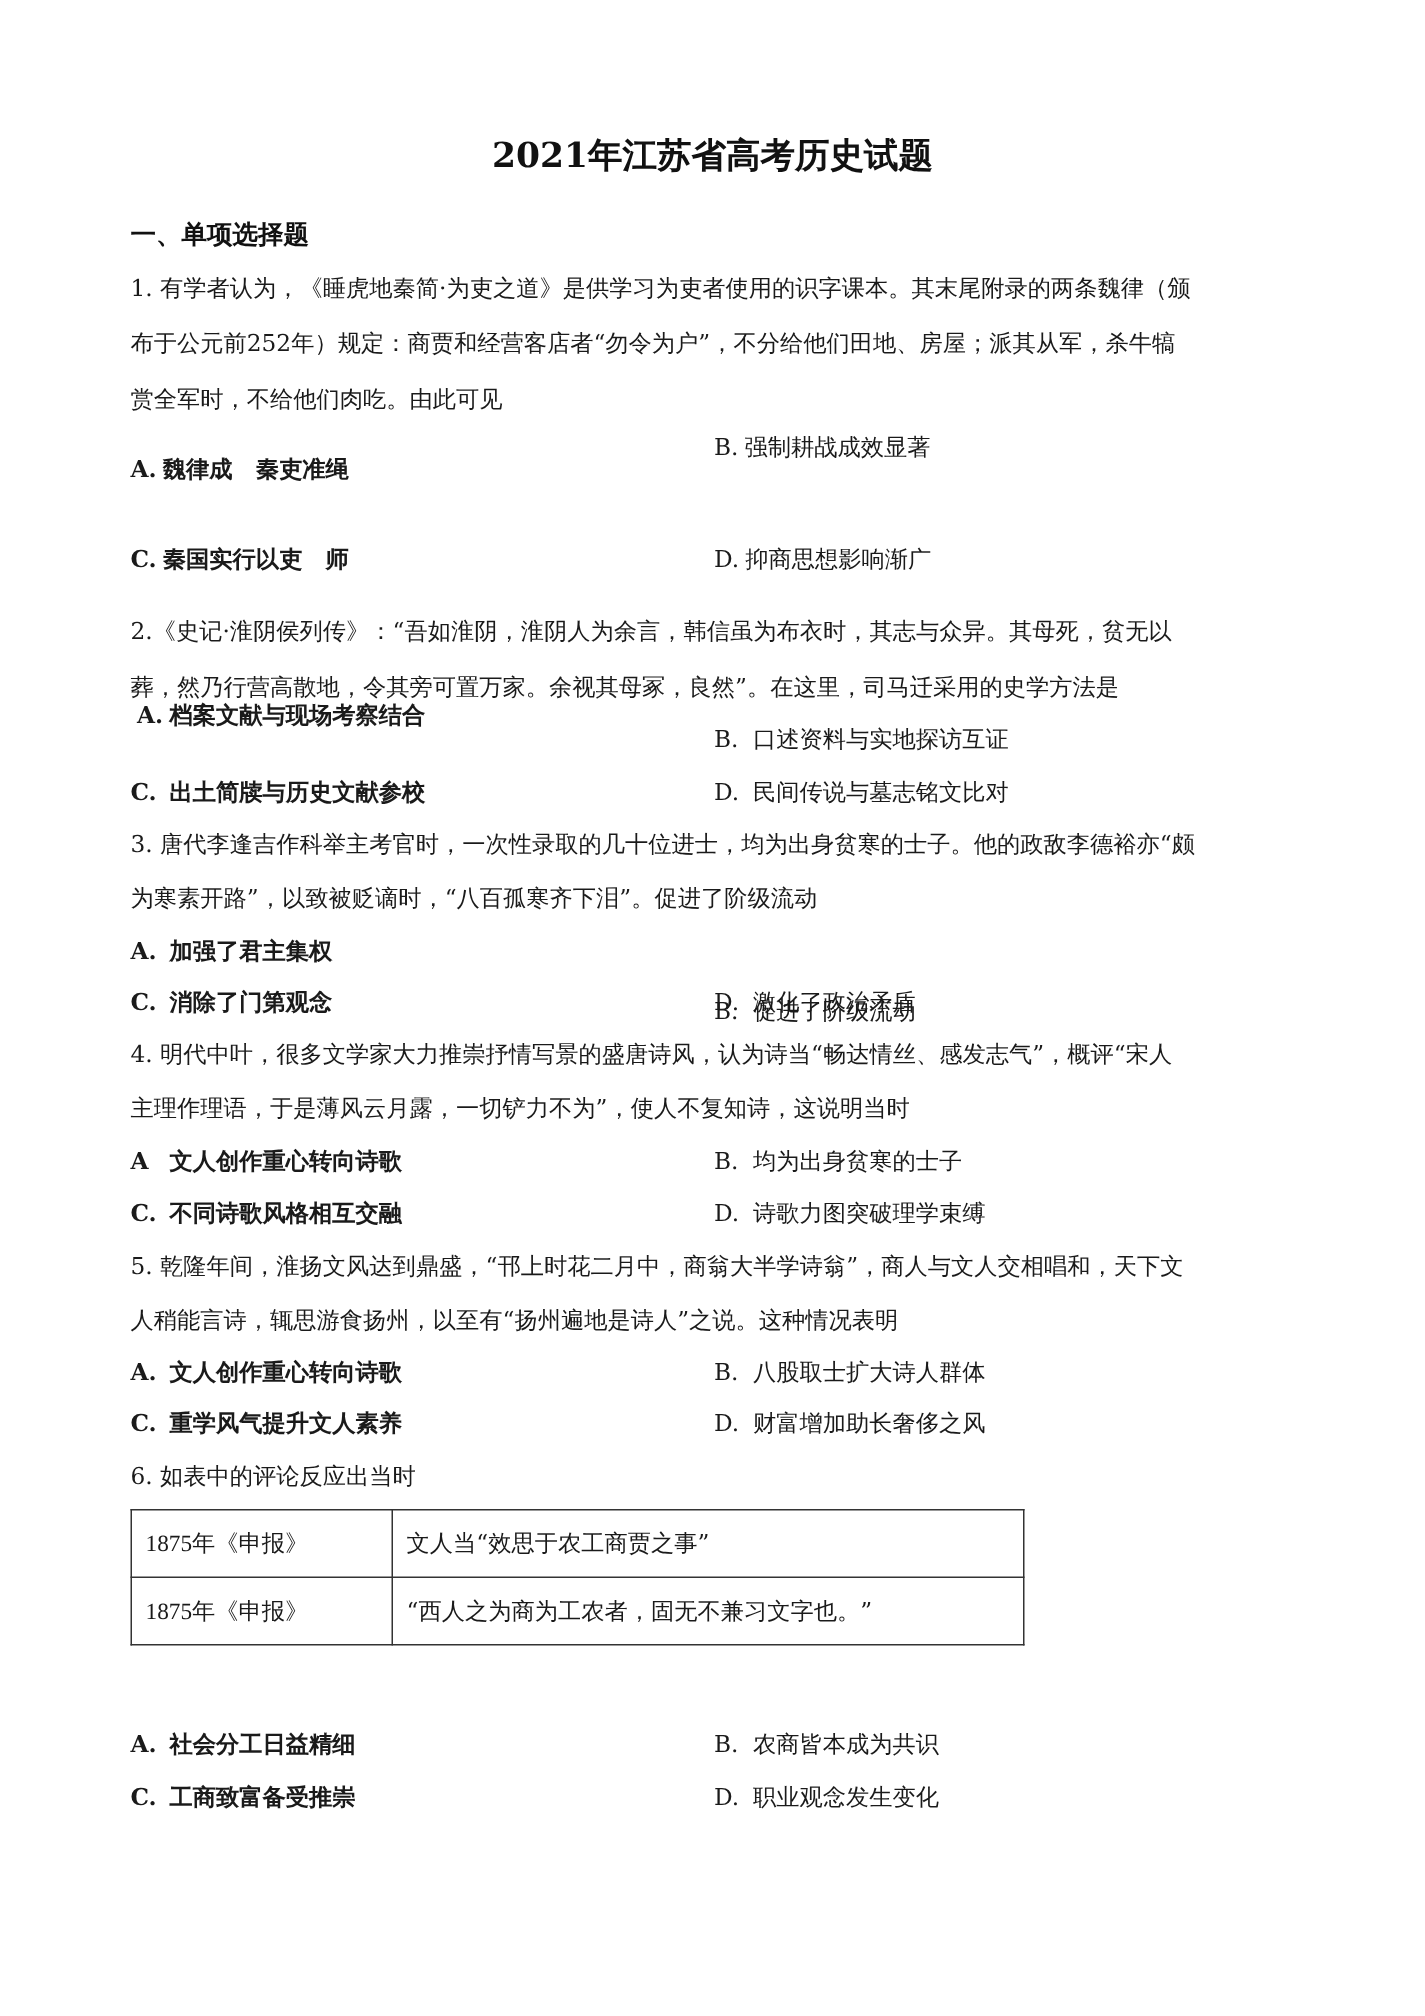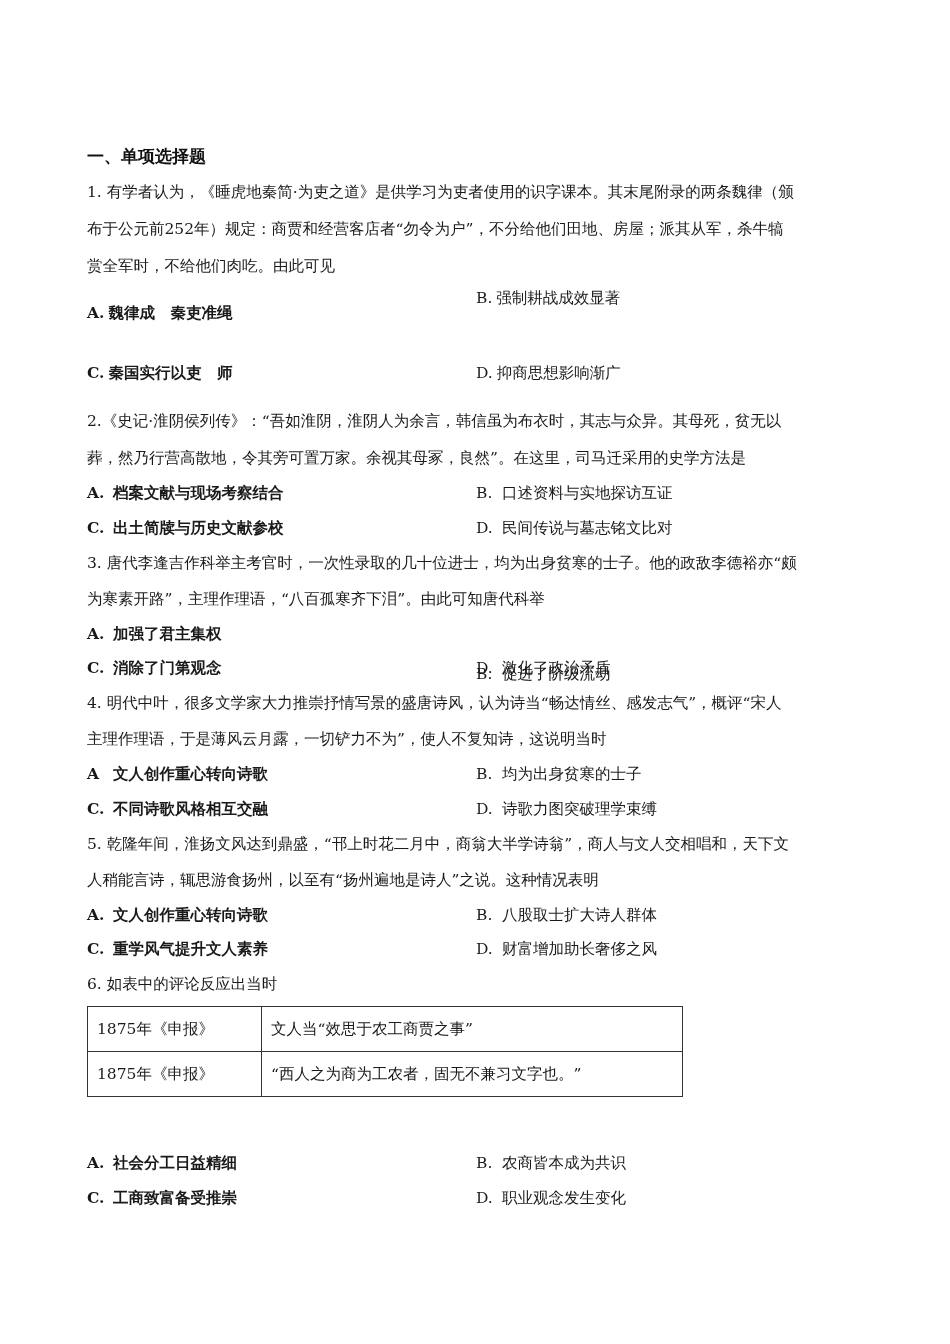--- a/index.html
+++ b/index.html
@@ -63,27 +63,28 @@
       font-size: 15.5px;
       color: #1a1a1a;
     }
     table.quote-table td {
       border: 1.5px solid #333;
       height: 44px;
       padding: 0 9px;
       vertical-align: middle;
       white-space: nowrap;
     }
-    table.quote-table td.src { width: 155px; }
+    table.quote-table td.src { width: 155px; font-family: Liberation Serif, serif; }
   </style>
 </head>
 <body>
 
 <div class="page">
 
+  <div class="abs title">2021年江苏省高考历史试题</div>
   <div class="abs section">一、单项选择题</div>
 
   <div>
     <div class="abs qline" style="top:182px;">1. 有学者认为，《睡虎地秦简·为吏之道》是供学习为吏者使用的识字课本。其末尾附录的两条魏律（颁</div>
     <div class="abs qline" style="top:219px;">布于公元前252年）规定：商贾和经营客店者“勿令为户”，不分给他们田地、房屋；派其从军，杀牛犒</div>
     <div class="abs qline" style="top:256px;">赏全军时，不给他们肉吃。由此可见</div>
 
     <div class="abs opt colA" style="top:303px;">
       <span class="lbl tight">A.</span><span>魏律成　秦吏准绳</span>
     </div>
@@ -95,37 +96,37 @@
     </div>
     <div class="abs opt colB" style="top:363px;">
       <span class="lbl tight">D.</span><span>抑商思想影响渐广</span>
     </div>
   </div>
 
   <div>
     <div class="abs qline" style="top:411px;">2.《史记·淮阴侯列传》：“吾如淮阴，淮阴人为余言，韩信虽为布衣时，其志与众异。其母死，贫无以</div>
     <div class="abs qline" style="top:448px;">葬，然乃行营高散地，令其旁可置万家。余视其母冢，良然”。在这里，司马迁采用的史学方法是</div>
 
-    <div class="abs opt colA" style="top:483px;">
+    <div class="abs opt colA" style="top:467px;text-align:center;">
       <span class="lbl gap">A.</span><span>档案文献与现场考察结合</span>
     </div>
     <div class="abs opt colB" style="top:483px;">
       <span class="lbl gap">B.</span><span>口述资料与实地探访互证</span>
     </div>
     <div class="abs opt colA" style="top:518px;">
       <span class="lbl gap">C.</span><span>出土简牍与历史文献参校</span>
     </div>
     <div class="abs opt colB" style="top:518px;">
       <span class="lbl gap">D.</span><span>民间传说与墓志铭文比对</span>
     </div>
   </div>
 
   <div>
     <div class="abs qline" style="top:553px;">3. 唐代李逢吉作科举主考官时，一次性录取的几十位进士，均为出身贫寒的士子。他的政敌李德裕亦“颇</div>
-    <div class="abs qline" style="top:589px;">为寒素开路”，主理作理语，“八百孤寒齐下泪”。由此可知唐代科举</div>
+    <div class="abs qline" style="top:589px;">为寒素开路”，以致被贬谪时，“八百孤寒齐下泪”。促进了阶级流动</div>
 
     <div class="abs opt colA" style="top:624px;">
       <span class="lbl gap">A.</span><span>加强了君主集权</span>
     </div>
     <div class="abs opt colB" style="top:624px;margin-top:40px;">
       <span class="lbl gap">B.</span><span>促进了阶级流动</span>
     </div>
     <div class="abs opt colA" style="top:658px;">
       <span class="lbl gap">C.</span><span>消除了门第观念</span>
     </div>

